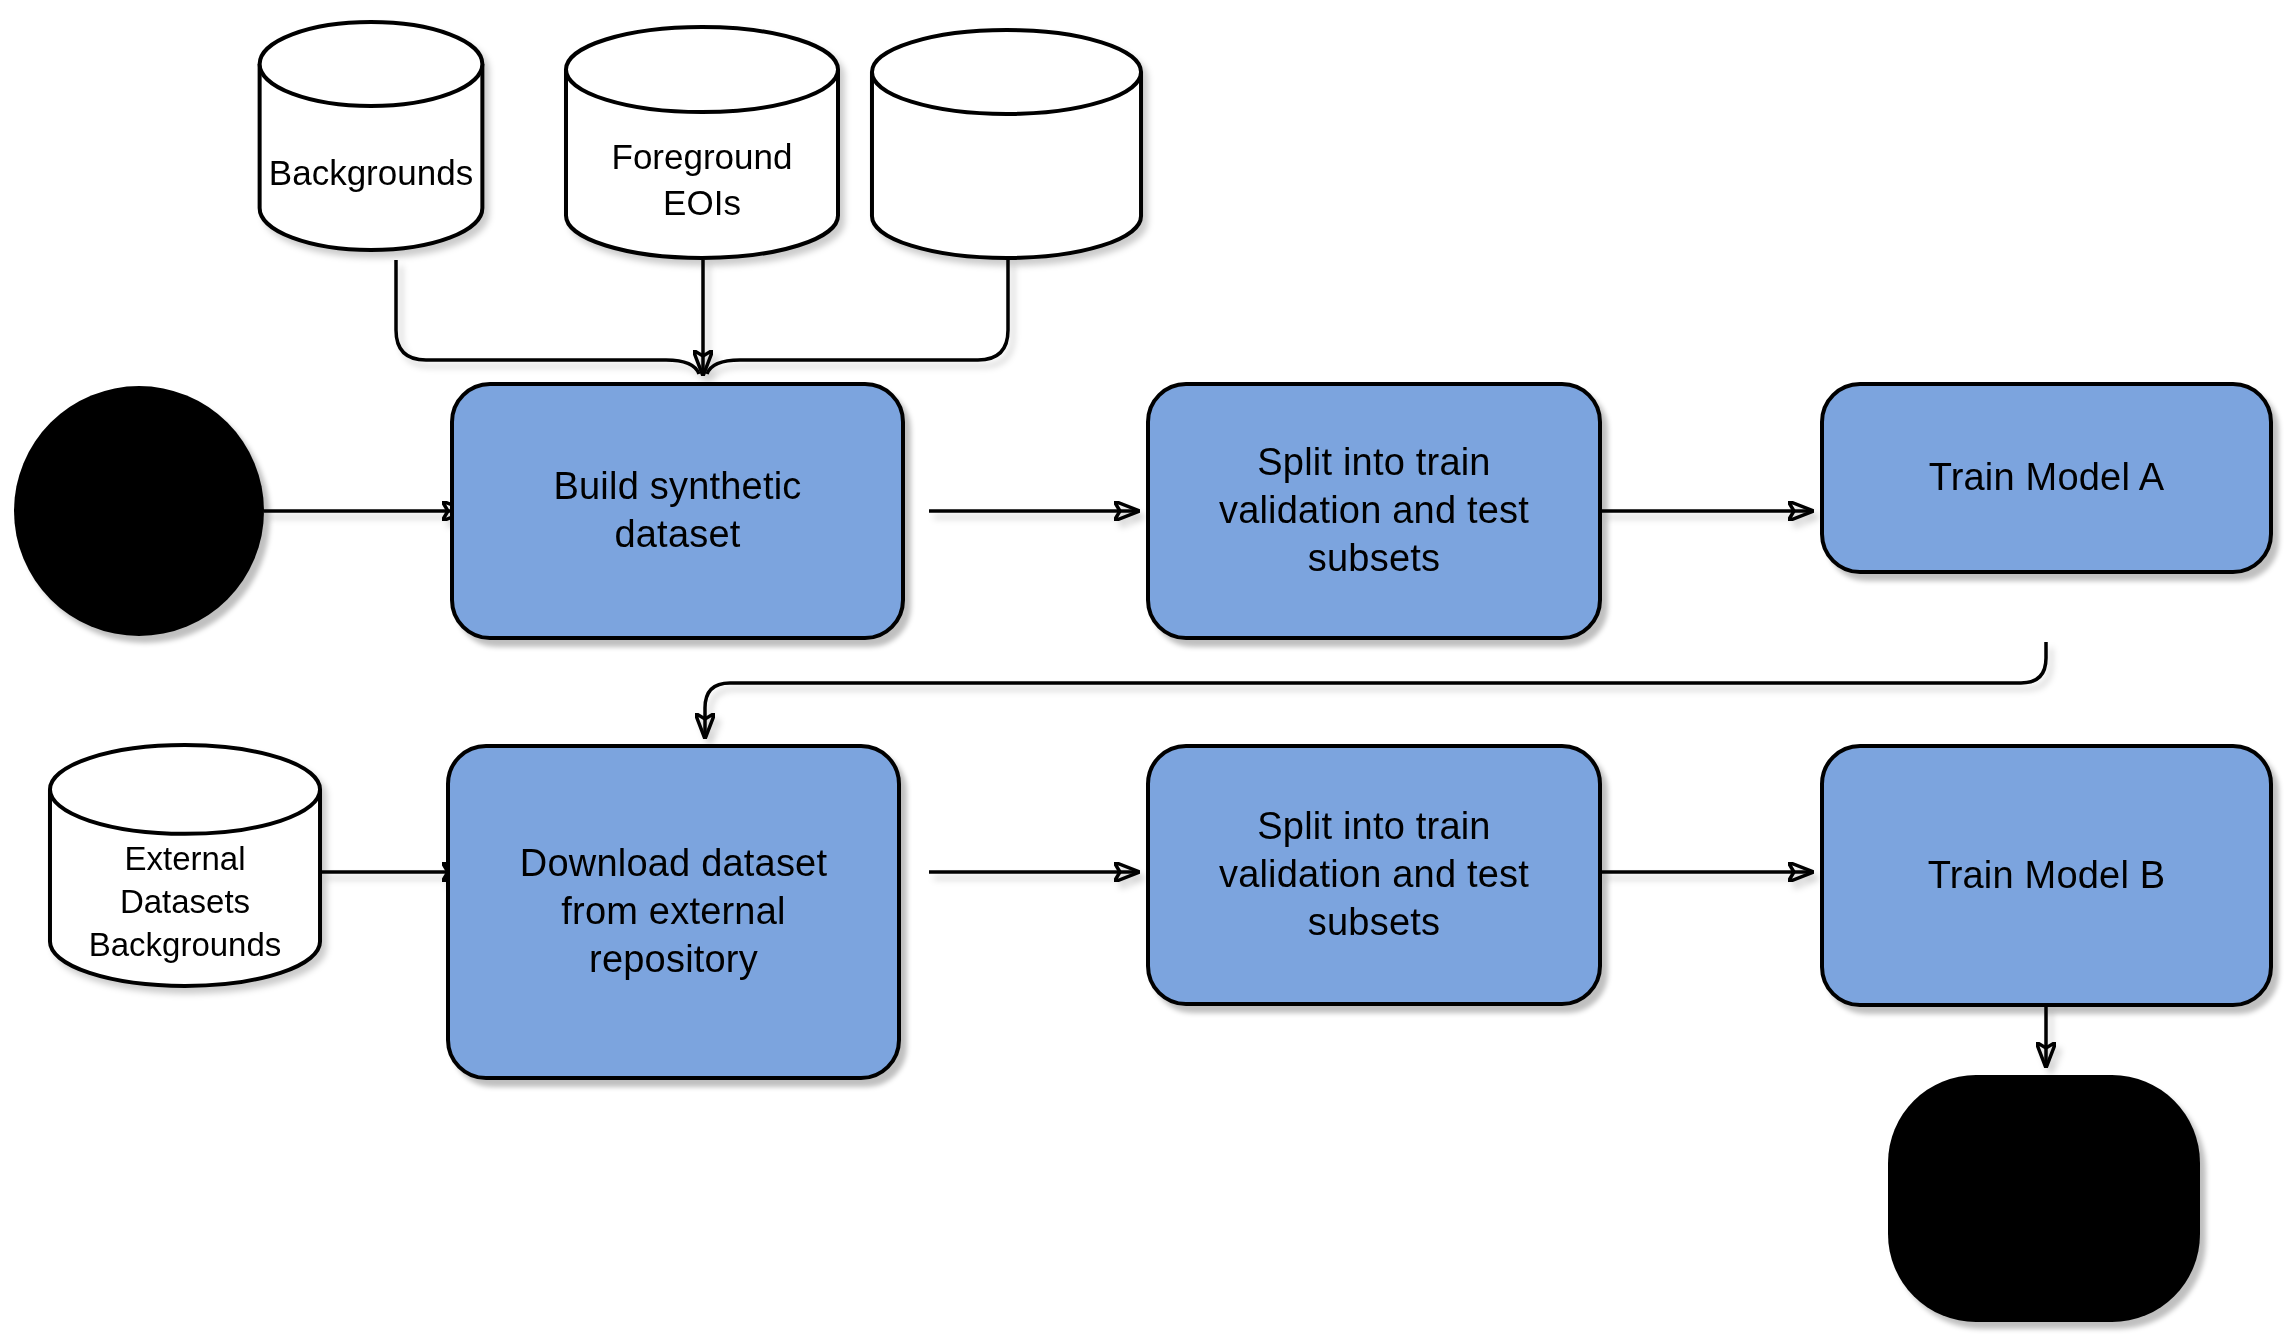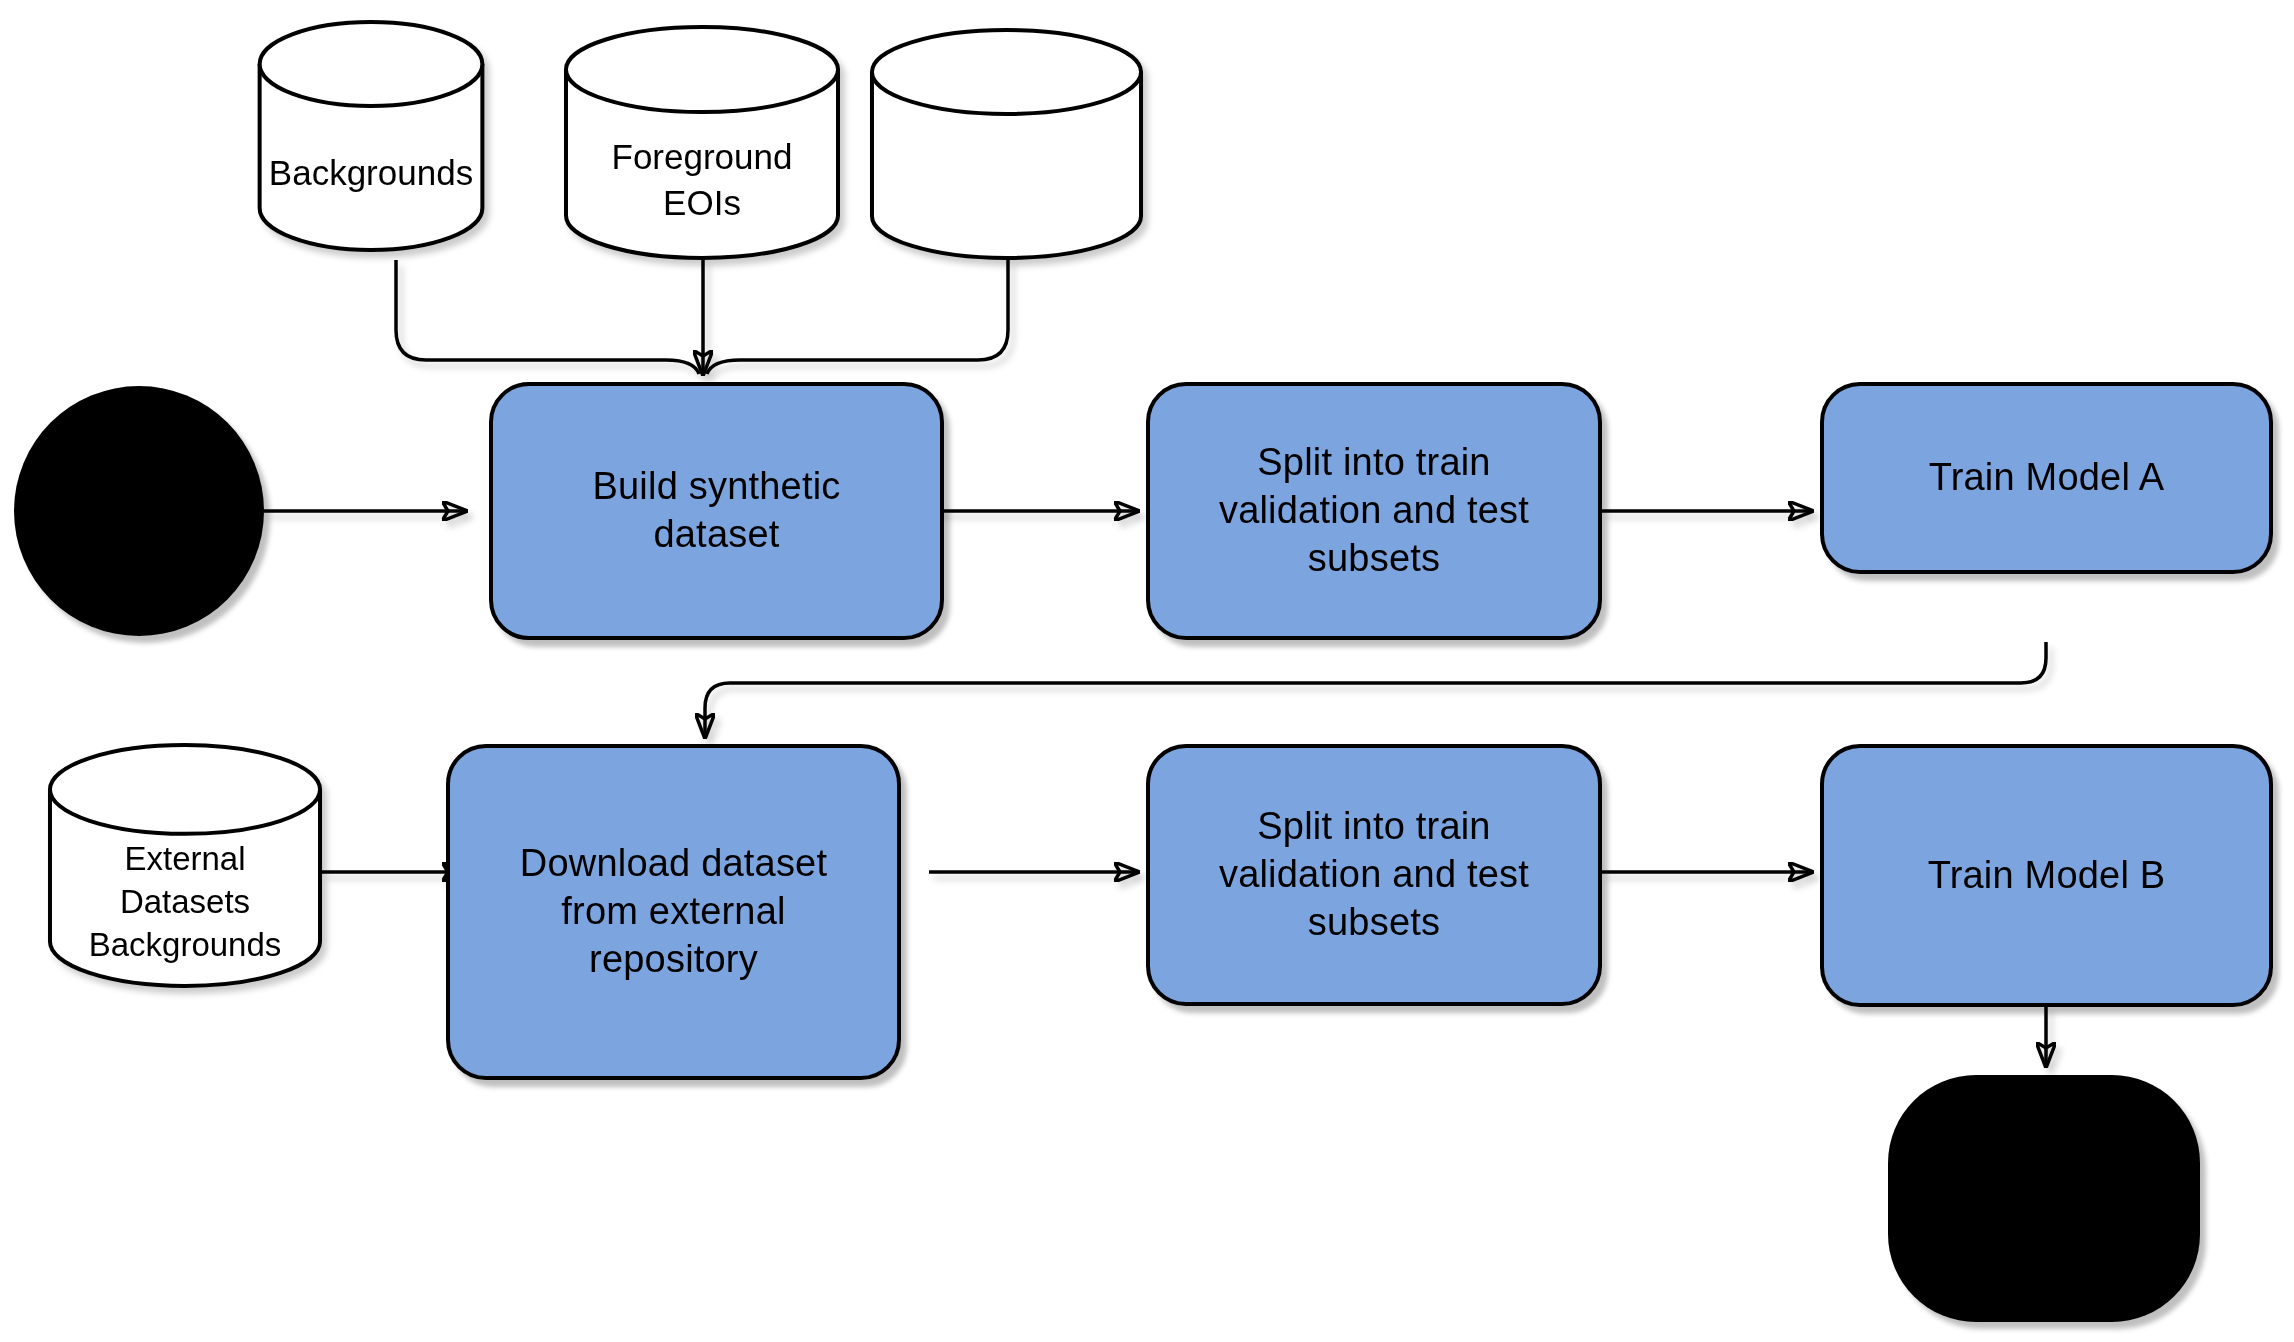--- a/index.html
+++ b/index.html
@@ -96,21 +96,21 @@
 
   <div class="node cylinder" style="left:870px;top:28px;width:273px;height:232px">
     <svg viewBox="0 0 277 232" preserveAspectRatio="none">
       <path d="M 2 44 V 188 A 136.5 42 0 0 0 275 188 V 44"></path>
       <ellipse cx="138.5" cy="44" rx="136.5" ry="42"></ellipse>
     </svg>
   </div>
 
   <div class="node terminal-start" style="left:14px;top:386px;width:250px;height:250px"></div>
 
-  <div class="node process" style="left:489px;top:382px;width:455px;height:258px">
+  <div class="node process" style="left:450px;top:382px;width:455px;height:258px">
     <span class="label">Build synthetic
 dataset</span>
   </div>
 
   <div class="node process" style="left:1146px;top:382px;width:456px;height:258px">
     <span class="label">Split into train
 validation and test
 subsets</span>
   </div>
 

